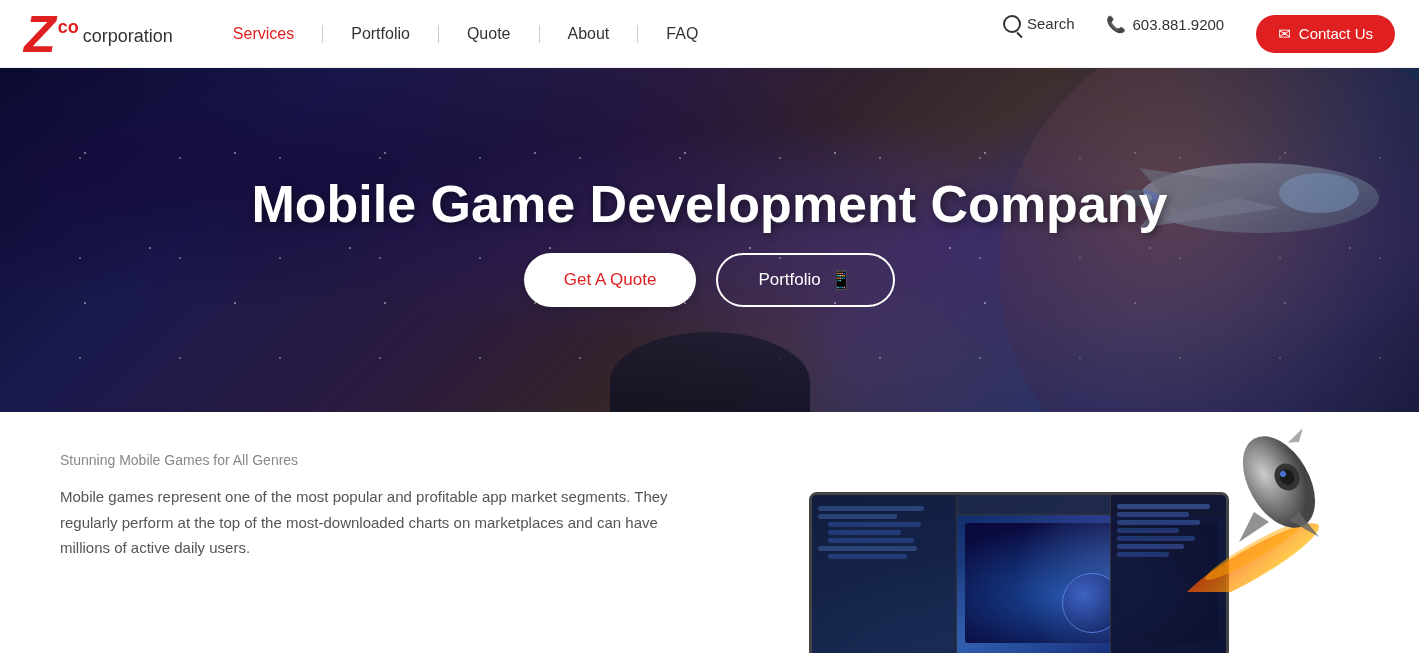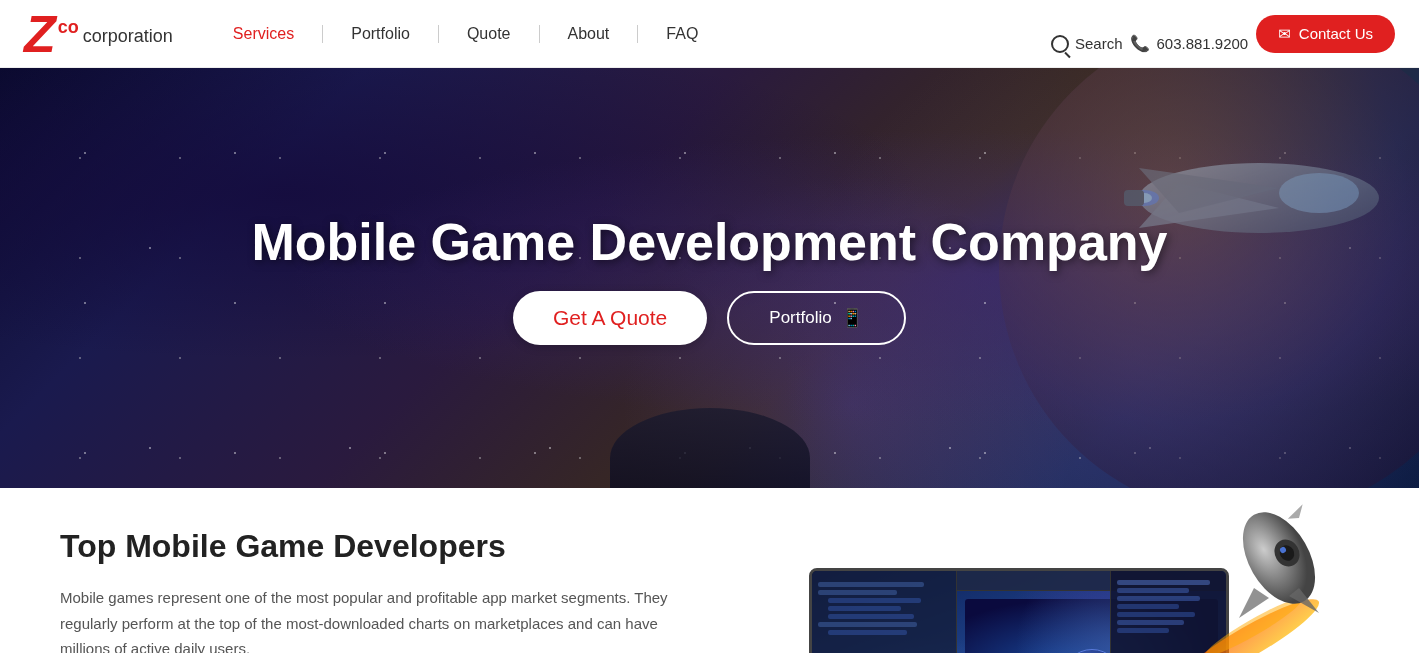--- a/index.html
+++ b/index.html
@@ -63,22 +63,22 @@
     .nav-item:first-child {
       color: #e02020;
       font-weight: 500;
       padding-left: 0;
     }
     .nav-item:last-child {
       border-right: none;
     }
     .header-right {
       display: flex;
-      align-items: flex-end;
-      gap: 8px;
+      align-items: flex-start;
+      gap: 32px;
       margin-left: auto;
     }
     .search-btn {
       display: flex;
       align-items: center;
       gap: 6px;
       font-size: 15px;
       color: #333;
       cursor: pointer;
       background: none;
@@ -124,21 +124,21 @@
       display: flex;
       align-items: center;
       gap: 8px;
       white-space: nowrap;
     }
 
     
     .hero {
       position: relative;
       width: 100%;
-      height: 420px;
+      height: 344px;
       overflow: hidden;
       background: linear-gradient(135deg, #0a0a2e 0%, #1a1a4e 20%, #2a1a3e 40%, #3a2a1e 60%, #1a2a4e 80%, #0a1a3e 100%);
       display: flex;
       align-items: center;
       justify-content: center;
       flex-direction: column;
     }
     
     .hero::before {
       content: '';
@@ -206,21 +206,21 @@
       display: flex;
       gap: 20px;
       justify-content: center;
     }
     .btn-quote {
       background: #fff;
       color: #e02020;
       border: none;
       border-radius: 40px;
       padding: 10px 40px;
-      font-size: 21px;
+      font-size: 17px;
       font-weight: 500;
       cursor: pointer;
       box-shadow: 0 2px 10px rgba(0,0,0,0.2);
     }
     .btn-portfolio {
       background: transparent;
       color: #fff;
       border: 2px solid #fff;
       border-radius: 40px;
       padding: 14px 40px;
@@ -405,21 +405,21 @@
       <button class="btn-portfolio">
         <span>Portfolio</span>
         <span style="font-size:18px;">📱</span>
       </button>
     </div>
   </div>
 </section>
 
 <section class="below-hero">
   <div class="below-left">
-    <h2 class="section-title">Top Mobile Game Developers</h2>
+    <p class="section-tag">Stunning Mobile Games for All Genres</p>
     <p class="section-body">Mobile games represent one of the most popular and profitable app market segments. They regularly perform at the top of the most-downloaded charts on marketplaces and can have millions of active daily users.</p>
   </div>
 
   <div class="below-right">
     <div class="laptop-container">
 
       <div class="laptop-screen">
         <div class="laptop-screen-inner">
           <div class="ide-left">
 

